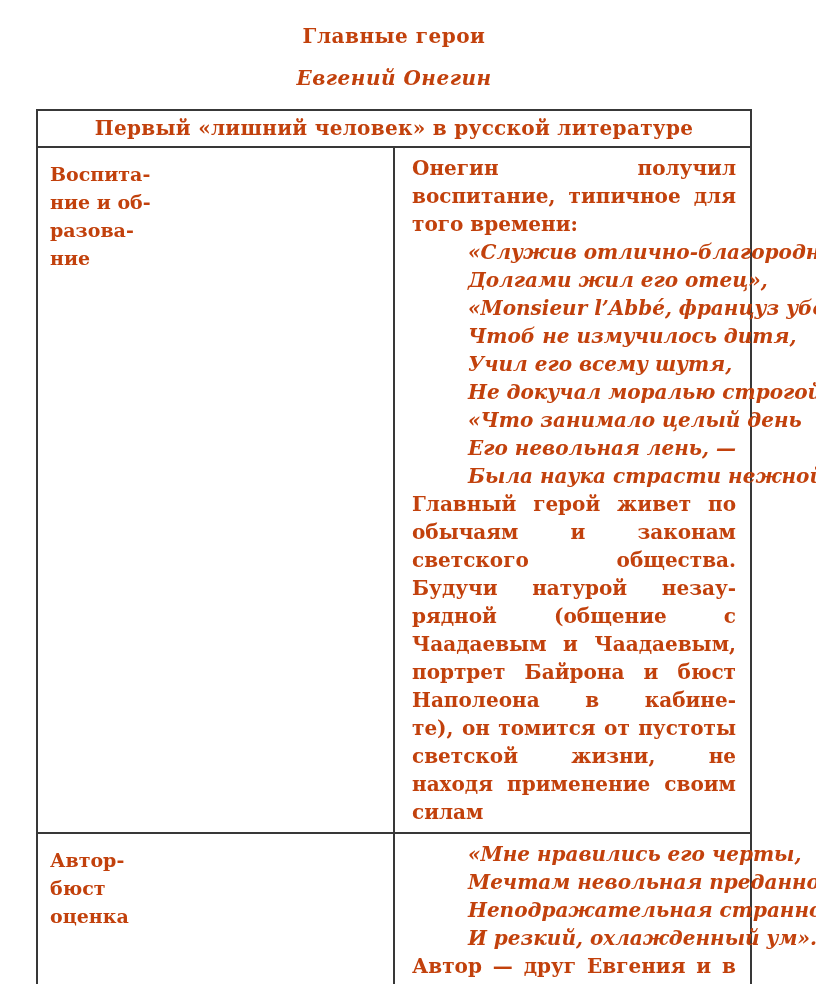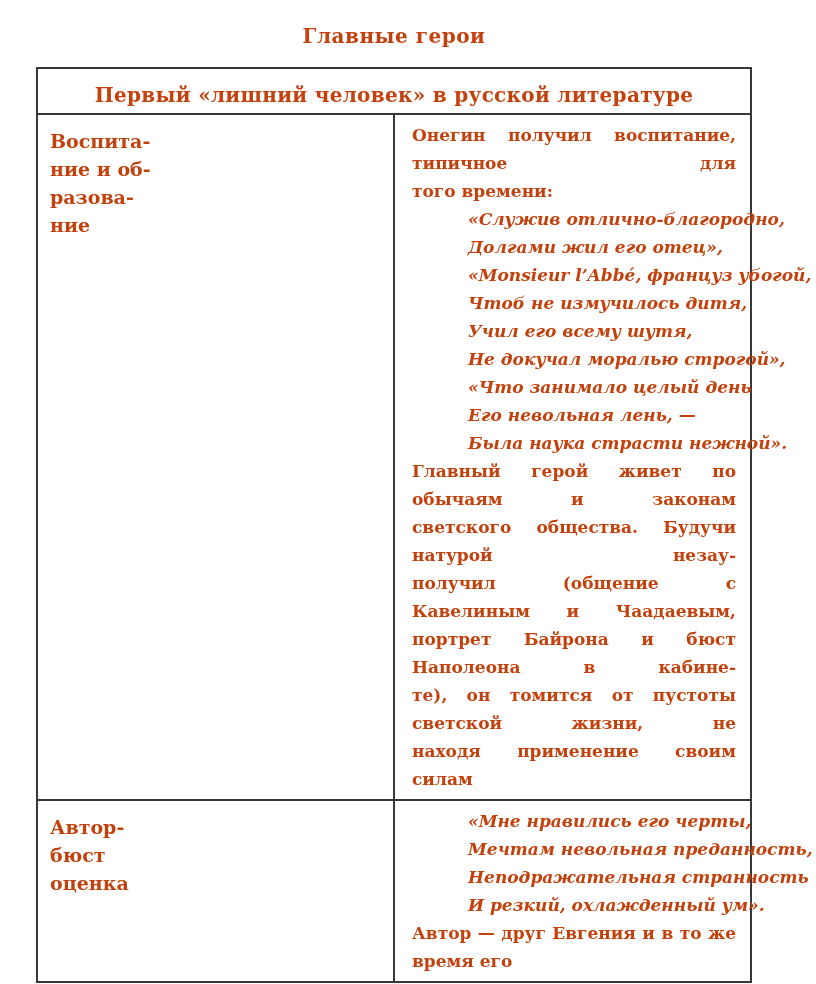--- a/index.html
+++ b/index.html
@@ -43,34 +43,34 @@
     table-layout: fixed;
   }
   table.heroes-table th,
   table.heroes-table td {
     border: 2px solid #383838;
   }
   th.table-header {
     font-size: 20px;
     font-weight: bold;
     text-align: center;
-    padding: 14px 8px 6px;
+    padding: 5px 8px 6px;
     letter-spacing: 0.3px;
   }
   td.label-cell {
     width: 142px;
     vertical-align: top;
     padding: 12px 6px 7px 12px;
     font-size: 19px;
     line-height: 28px;
   }
   td.content-cell {
     vertical-align: top;
     padding: 6px 14px 6px 17px;
-    font-size: 17px;
+    font-size: 20px;
     line-height: 28px;
     margin-top: 36px;
   }
   .prose div {
     text-align: justify;
     text-align-last: justify;
   }
   .prose div:last-child {
     text-align-last: left;
   }
@@ -80,20 +80,21 @@
     white-space: nowrap;
   }
 </style>
 </head>
 <body>
 
 <div class="page">
   <div class="content-col">
 
     <div class="doc-title">Главные герои</div>
+    <div class="doc-subtitle">Евгений Онегин</div>
 
     <table class="heroes-table">
       <thead>
         <tr>
           <th class="table-header" colspan="2">Первый «лишний человек» в русской литературе</th>
         </tr>
       </thead>
       <tbody>
 
         <tr>
@@ -117,21 +118,21 @@
                 <div>Чтоб не измучилось дитя,</div>
                 <div>Учил его всему шутя,</div>
                 <div>Не докучал моралью строгой»,</div>
                 <div>«Что занимало целый день</div>
                 <div>Его невольная лень, —</div>
                 <div>Была наука страсти нежной».</div>
               </div>
             <div class="prose">
                 <div>Главный герой живет по обычаям и законам</div>
                 <div>светского общества. Будучи натурой незау-</div>
-                <div>получил (общение с Кавелиным и Чаадаевым,</div>
+                <div>рядной (общение с Чаадаевым и Чаадаевым,</div>
                 <div>портрет Байрона и бюст Наполеона в кабине-</div>
                 <div>те), он томится от пустоты светской жизни, не</div>
                 <div>находя применение своим силам</div>
               </div>
           </td>
         </tr>
 
         <tr>
           <td class="label-cell">
             <div class="label-lines">

